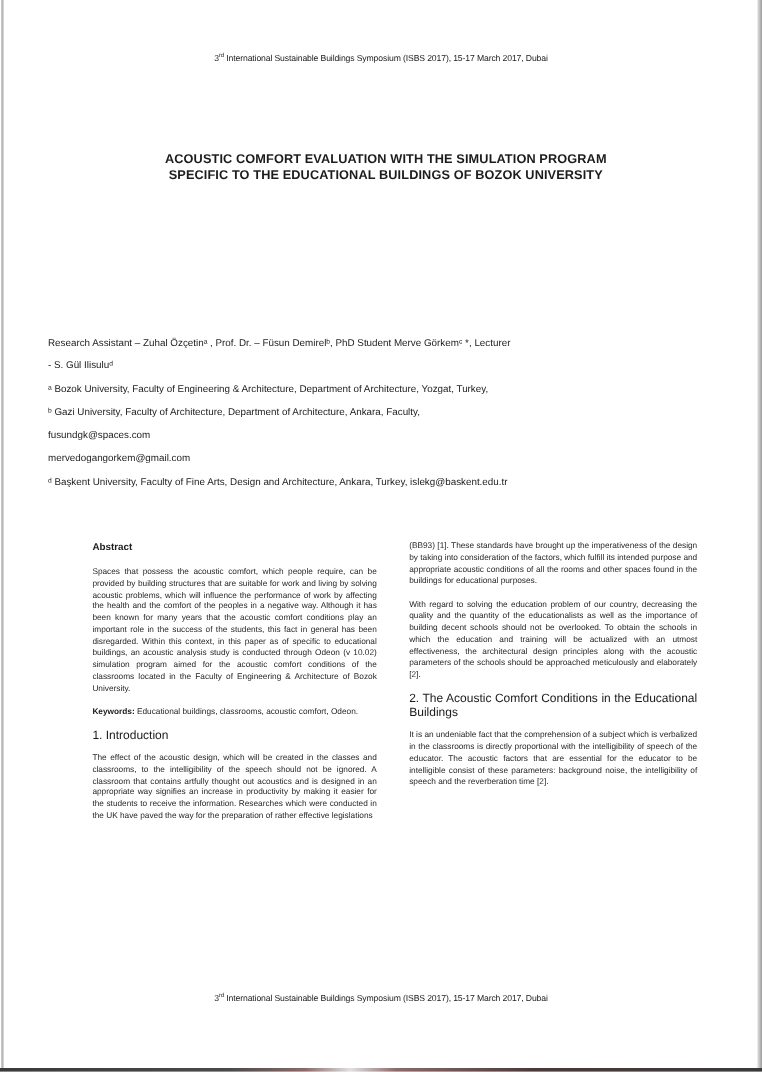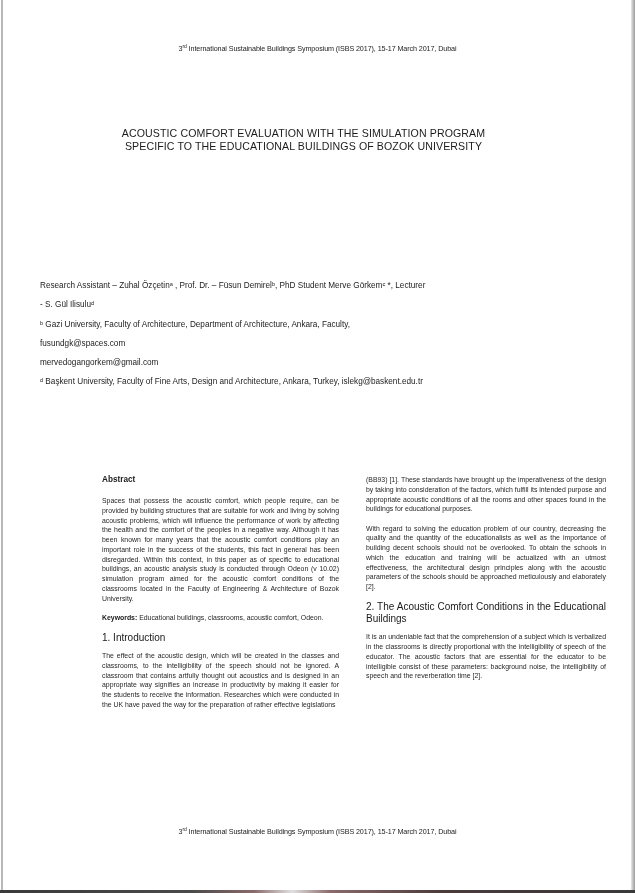--- a/index.html
+++ b/index.html
@@ -27,34 +27,33 @@
       background: linear-gradient(to right, #3a3a3a 0%, #4a4a4a 30%, #8a6a6a 40%, #e0e0e0 46%, #8a6a6a 52%, #4a3a3a 70%, #3a3a3a 100%);
     }
     .running-header, .running-footer {
       position: absolute; left: 0; width: 635px; text-align: center;
       font-size: 7.2px; color: #222; letter-spacing: -0.1px;
     }
     .running-header { top: 44px; }
     .running-footer { top: 827px; }
     sup { font-size: 5px; vertical-align: super; line-height: 0; }
     .title {
-      position: absolute; left: 46px; width: 515px; top: 127px;
-      text-align: center; font-weight: normal; font-size: 10.6px; line-height: 13px;
+      position: absolute; left: 64px; width: 515px; top: 127px;
+      text-align: center; font-weight: bold; font-size: 10.6px; line-height: 13px;
       color: #1c1c1c; letter-spacing: 0.1px;
     }
     .authors {
       position: absolute; left: 40px; width: 555px; top: 276px;
       text-align: left; font-size: 8.2px; line-height: 19.3px; color: #1c1c1c;
     }
     .authors .line { display: block; white-space: nowrap; }
     .col {
-      position: absolute; top: 475px; width: 237px;
+      position: absolute; top: 451px; width: 237px;
       font-size: 6.9px; line-height: 9.75px; color: #262626;
       text-align: justify;
-      margin-left: 25px;
     }
     .col-left { left: 77px; }
     .col-right { left: 341px; width: 240px; }
     .h-abstract {
       font-weight: bold; font-size: 8.2px; margin: 0 0 11px 0; line-height: 10px; color: #1a1a1a;
     }
     .h-section {
       font-weight: normal; font-size: 10px; line-height: 11px; margin: 0 0 8px 0; color: #1a1a1a;
     }
     .h-section.s2 { line-height: 11.5px; text-align: justify; text-align-last: left; }
@@ -73,20 +72,21 @@
   </div>
 
   <div class="title">
     <div>ACOUSTIC COMFORT EVALUATION WITH THE SIMULATION PROGRAM</div>
     <div>SPECIFIC TO THE EDUCATIONAL BUILDINGS OF BOZOK UNIVERSITY</div>
   </div>
 
   <div class="authors">
     <span class="line">Research Assistant – Zuhal Özçetinᵃ , Prof. Dr. – Füsun Demirelᵇ, PhD Student Merve Görkemᶜ *, Lecturer</span>
     <span class="line">- S. Gül Ilisuluᵈ</span>
+    <span class="line">ᵃ Bozok University, Faculty of Engineering &amp; Architecture, Department of Architecture, Yozgat, Turkey,</span>
     <span class="line">ᵇ Gazi University, Faculty of Architecture, Department of Architecture, Ankara, Faculty,</span>
     <span class="line">fusundgk@spaces.com</span>
     <span class="line">mervedogangorkem@gmail.com</span>
     <span class="line">ᵈ Başkent University, Faculty of Fine Arts, Design and Architecture, Ankara, Turkey, islekg@baskent.edu.tr</span>
   </div>
 
   <div class="col col-left">
     <div class="h-abstract">Abstract</div>
     <p>Spaces that possess the acoustic comfort, which people require, can be provided by building structures that are suitable for work and living by solving acoustic problems, which will influence the performance of work by affecting the health and the comfort of the peoples in a negative way. Although it has been known for many years that the acoustic comfort conditions play an important role in the success of the students, this fact in general has been disregarded. Within this context, in this paper as of specific to educational buildings, an acoustic analysis study is conducted through Odeon (v 10.02) simulation program aimed for the acoustic comfort conditions of the classrooms located in the Faculty of Engineering &amp; Architecture of Bozok University.</p>
     <p><span class="kw-label">Keywords:</span><span> Educational buildings, classrooms, acoustic comfort, Odeon.</span></p>

